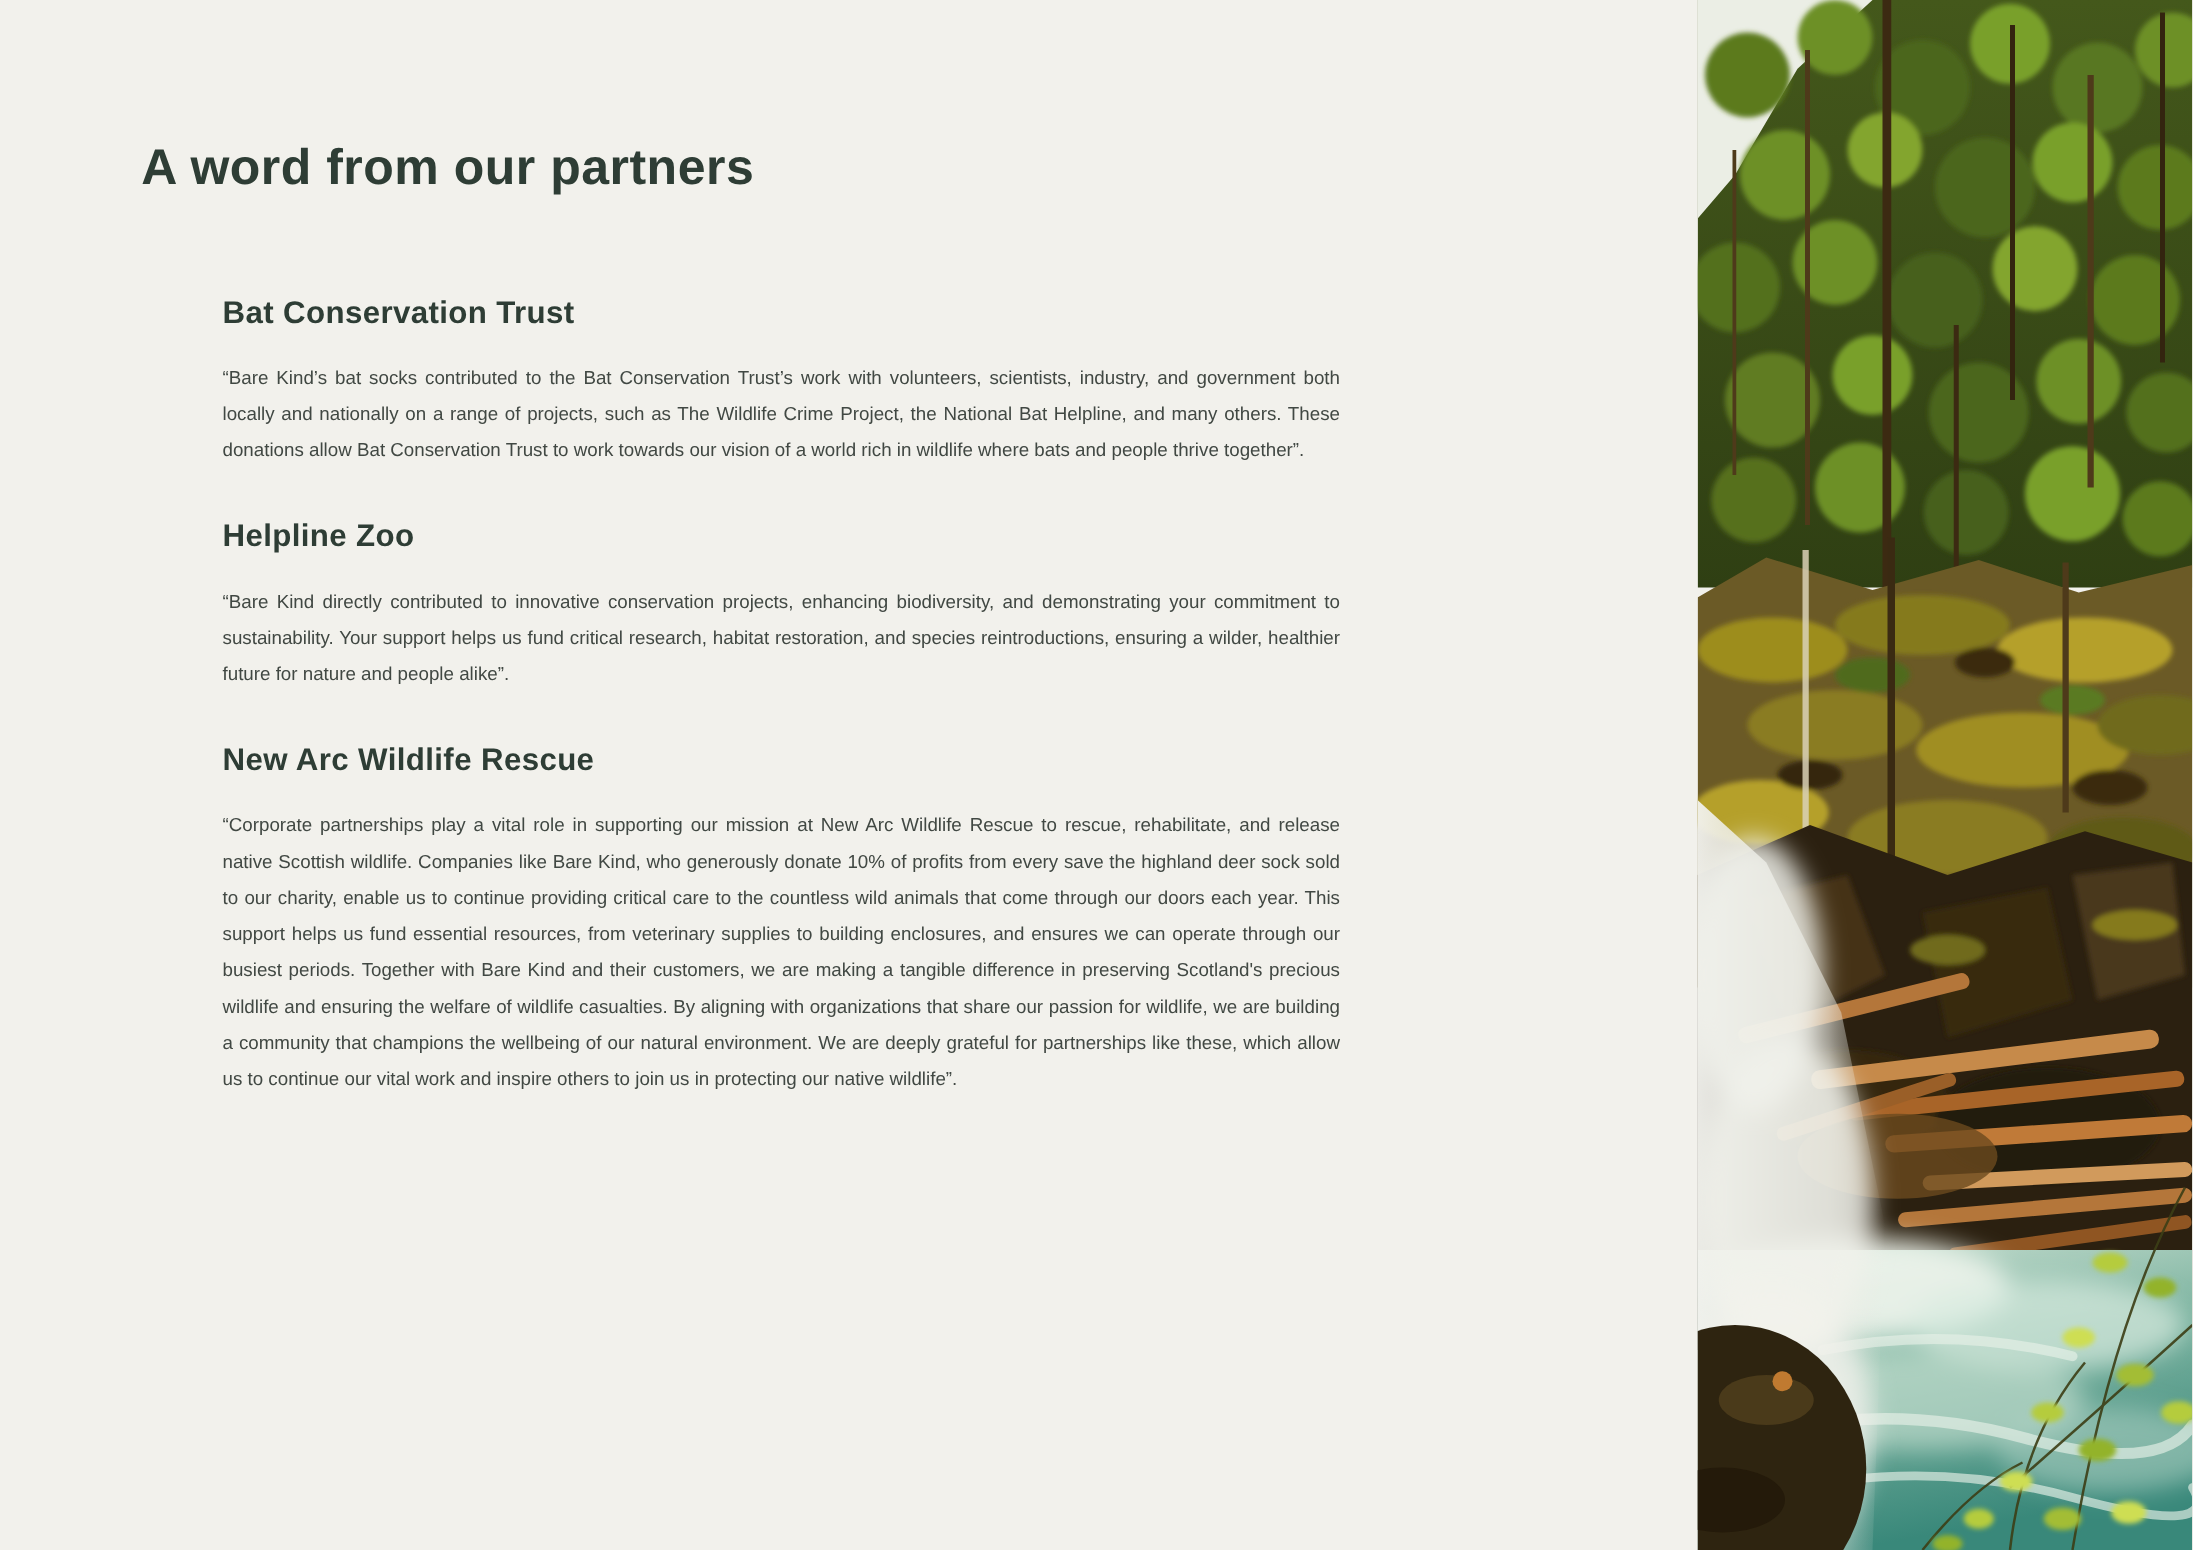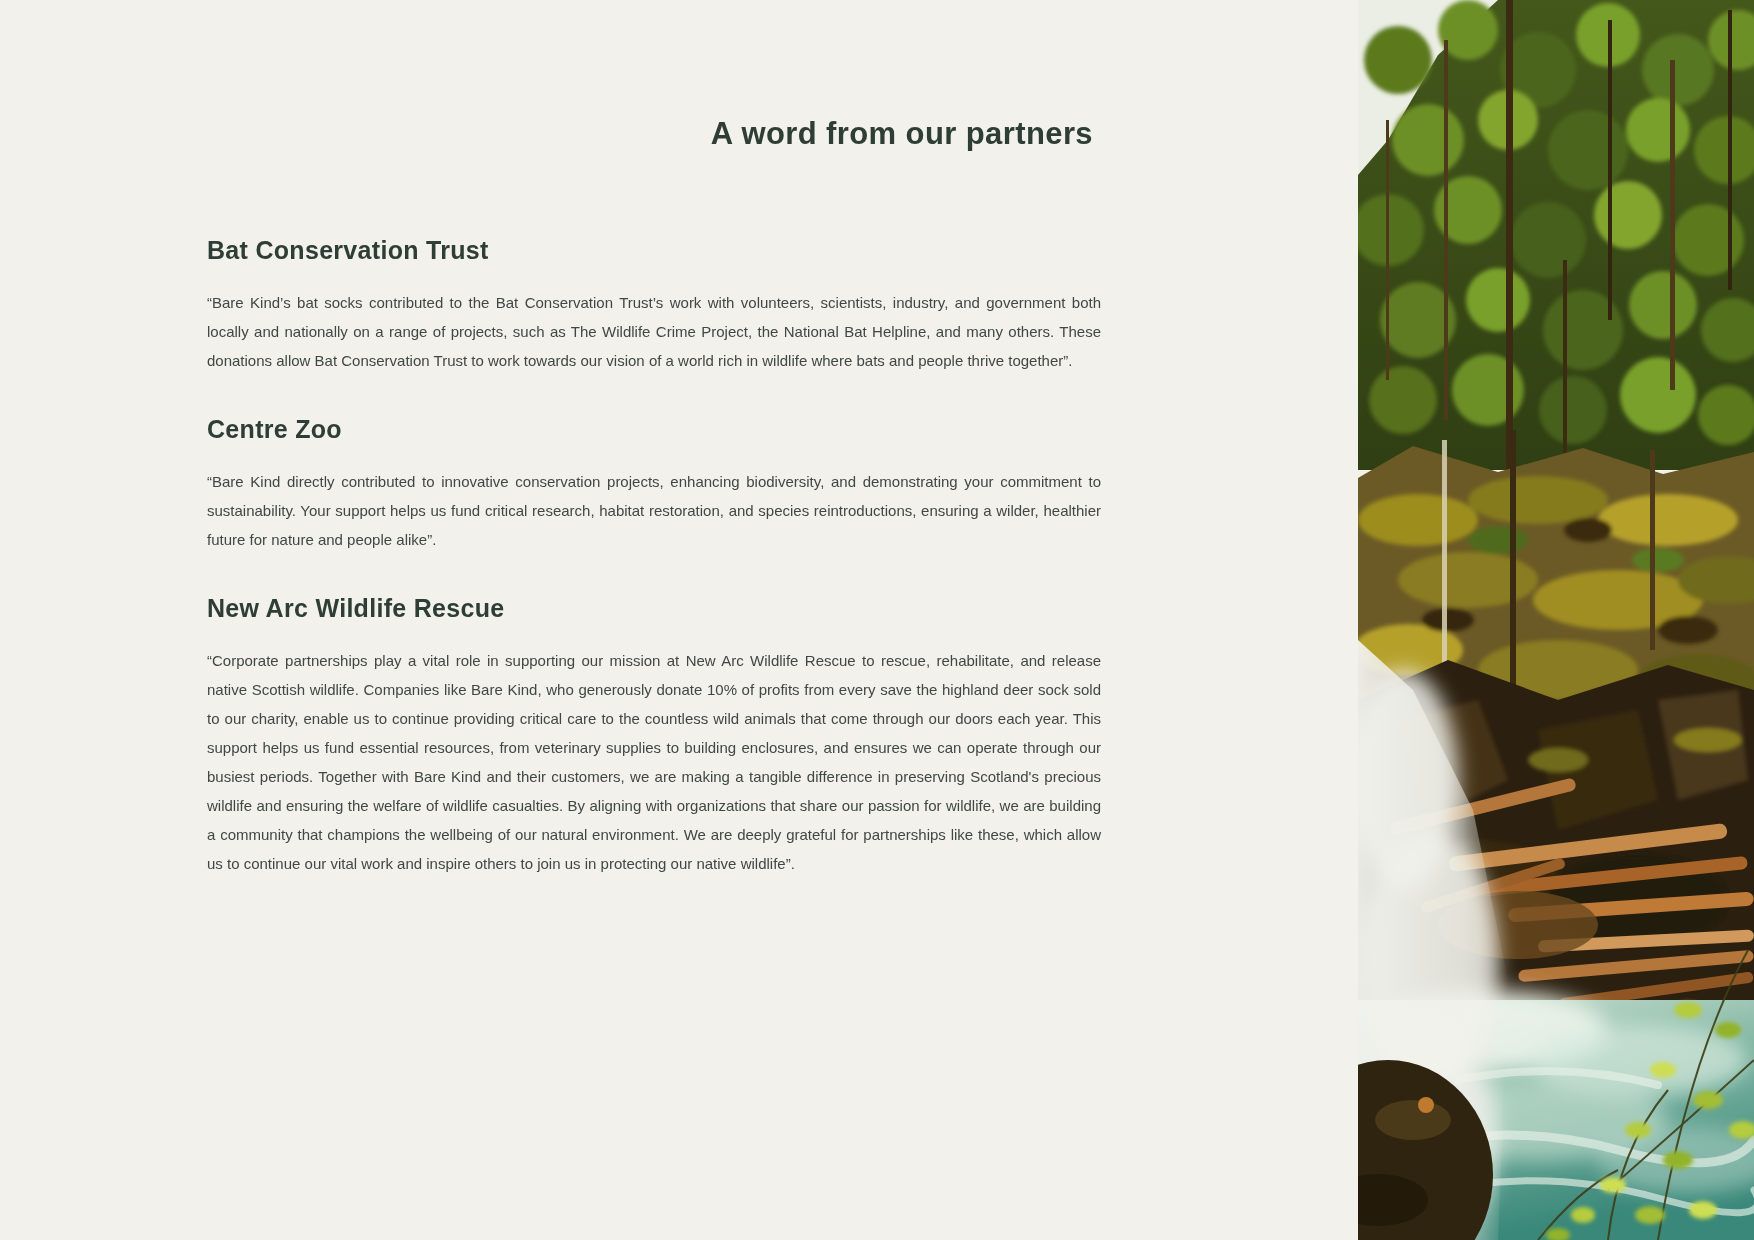--- a/index.html
+++ b/index.html
@@ -12,29 +12,28 @@
     overflow: hidden;
   }
   .content {
     position: absolute;
     left: 113px;
     top: 110px;
     width: 980px;
   }
   .page-title {
     margin: 0;
-    font-size: 31px;
+    font-size: 40px;
     line-height: 48px;
     font-weight: 700;
     letter-spacing: 0.4px;
     color: #2e3d35;
-    text-align: right;
   }
   .sections {
-    margin-left: 94px;
+    margin-left: 65px;
     margin-top: 78px;
     width: 894px;
   }
   .section + .section { margin-top: 40px; }
   .partner-heading {
     margin: 0 0 24px 0;
     font-size: 25px;
     line-height: 28px;
     font-weight: 700;
     letter-spacing: 0.3px;
@@ -67,21 +66,21 @@
     <h1 class="page-title">A word from our partners</h1>
 
     <div class="sections">
 
       <div class="section">
         <h2 class="partner-heading">Bat Conservation Trust</h2>
         <p class="partner-quote">“Bare Kind’s bat socks contributed to the Bat Conservation Trust’s work with volunteers, scientists, industry, and government both locally and nationally on a range of projects, such as The Wildlife Crime Project, the National Bat Helpline, and many others. These donations allow Bat Conservation Trust to work towards our vision of a world rich in wildlife where bats and people thrive together”.</p>
       </div>
 
       <div class="section">
-        <h2 class="partner-heading">Centre Zoo</h2>
+        <h2 class="partner-heading">Helpline Zoo</h2>
         <p class="partner-quote">“Bare Kind directly contributed to innovative conservation projects, enhancing biodiversity, and demonstrating your commitment to sustainability. Your support helps us fund critical research, habitat restoration, and species reintroductions, ensuring a wilder, healthier future for nature and people alike”.</p>
       </div>
 
       <div class="section">
         <h2 class="partner-heading">New Arc Wildlife Rescue</h2>
         <p class="partner-quote">“Corporate partnerships play a vital role in supporting our mission at New Arc Wildlife Rescue to rescue, rehabilitate, and release native Scottish wildlife. Companies like Bare Kind, who generously donate 10% of profits from every save the highland deer sock sold to our charity, enable us to continue providing critical care to the countless wild animals that come through our doors each year. This support helps us fund essential resources, from veterinary supplies to building enclosures, and ensures we can operate through our busiest periods. Together with Bare Kind and their customers, we are making a tangible difference in preserving Scotland's precious wildlife and ensuring the welfare of wildlife casualties. By aligning with organizations that share our passion for wildlife, we are building a community that champions the wellbeing of our natural environment. We are deeply grateful for partnerships like these, which allow us to continue our vital work and inspire others to join us in protecting our native wildlife”.</p>
       </div>
 
     </div>
   </div>

